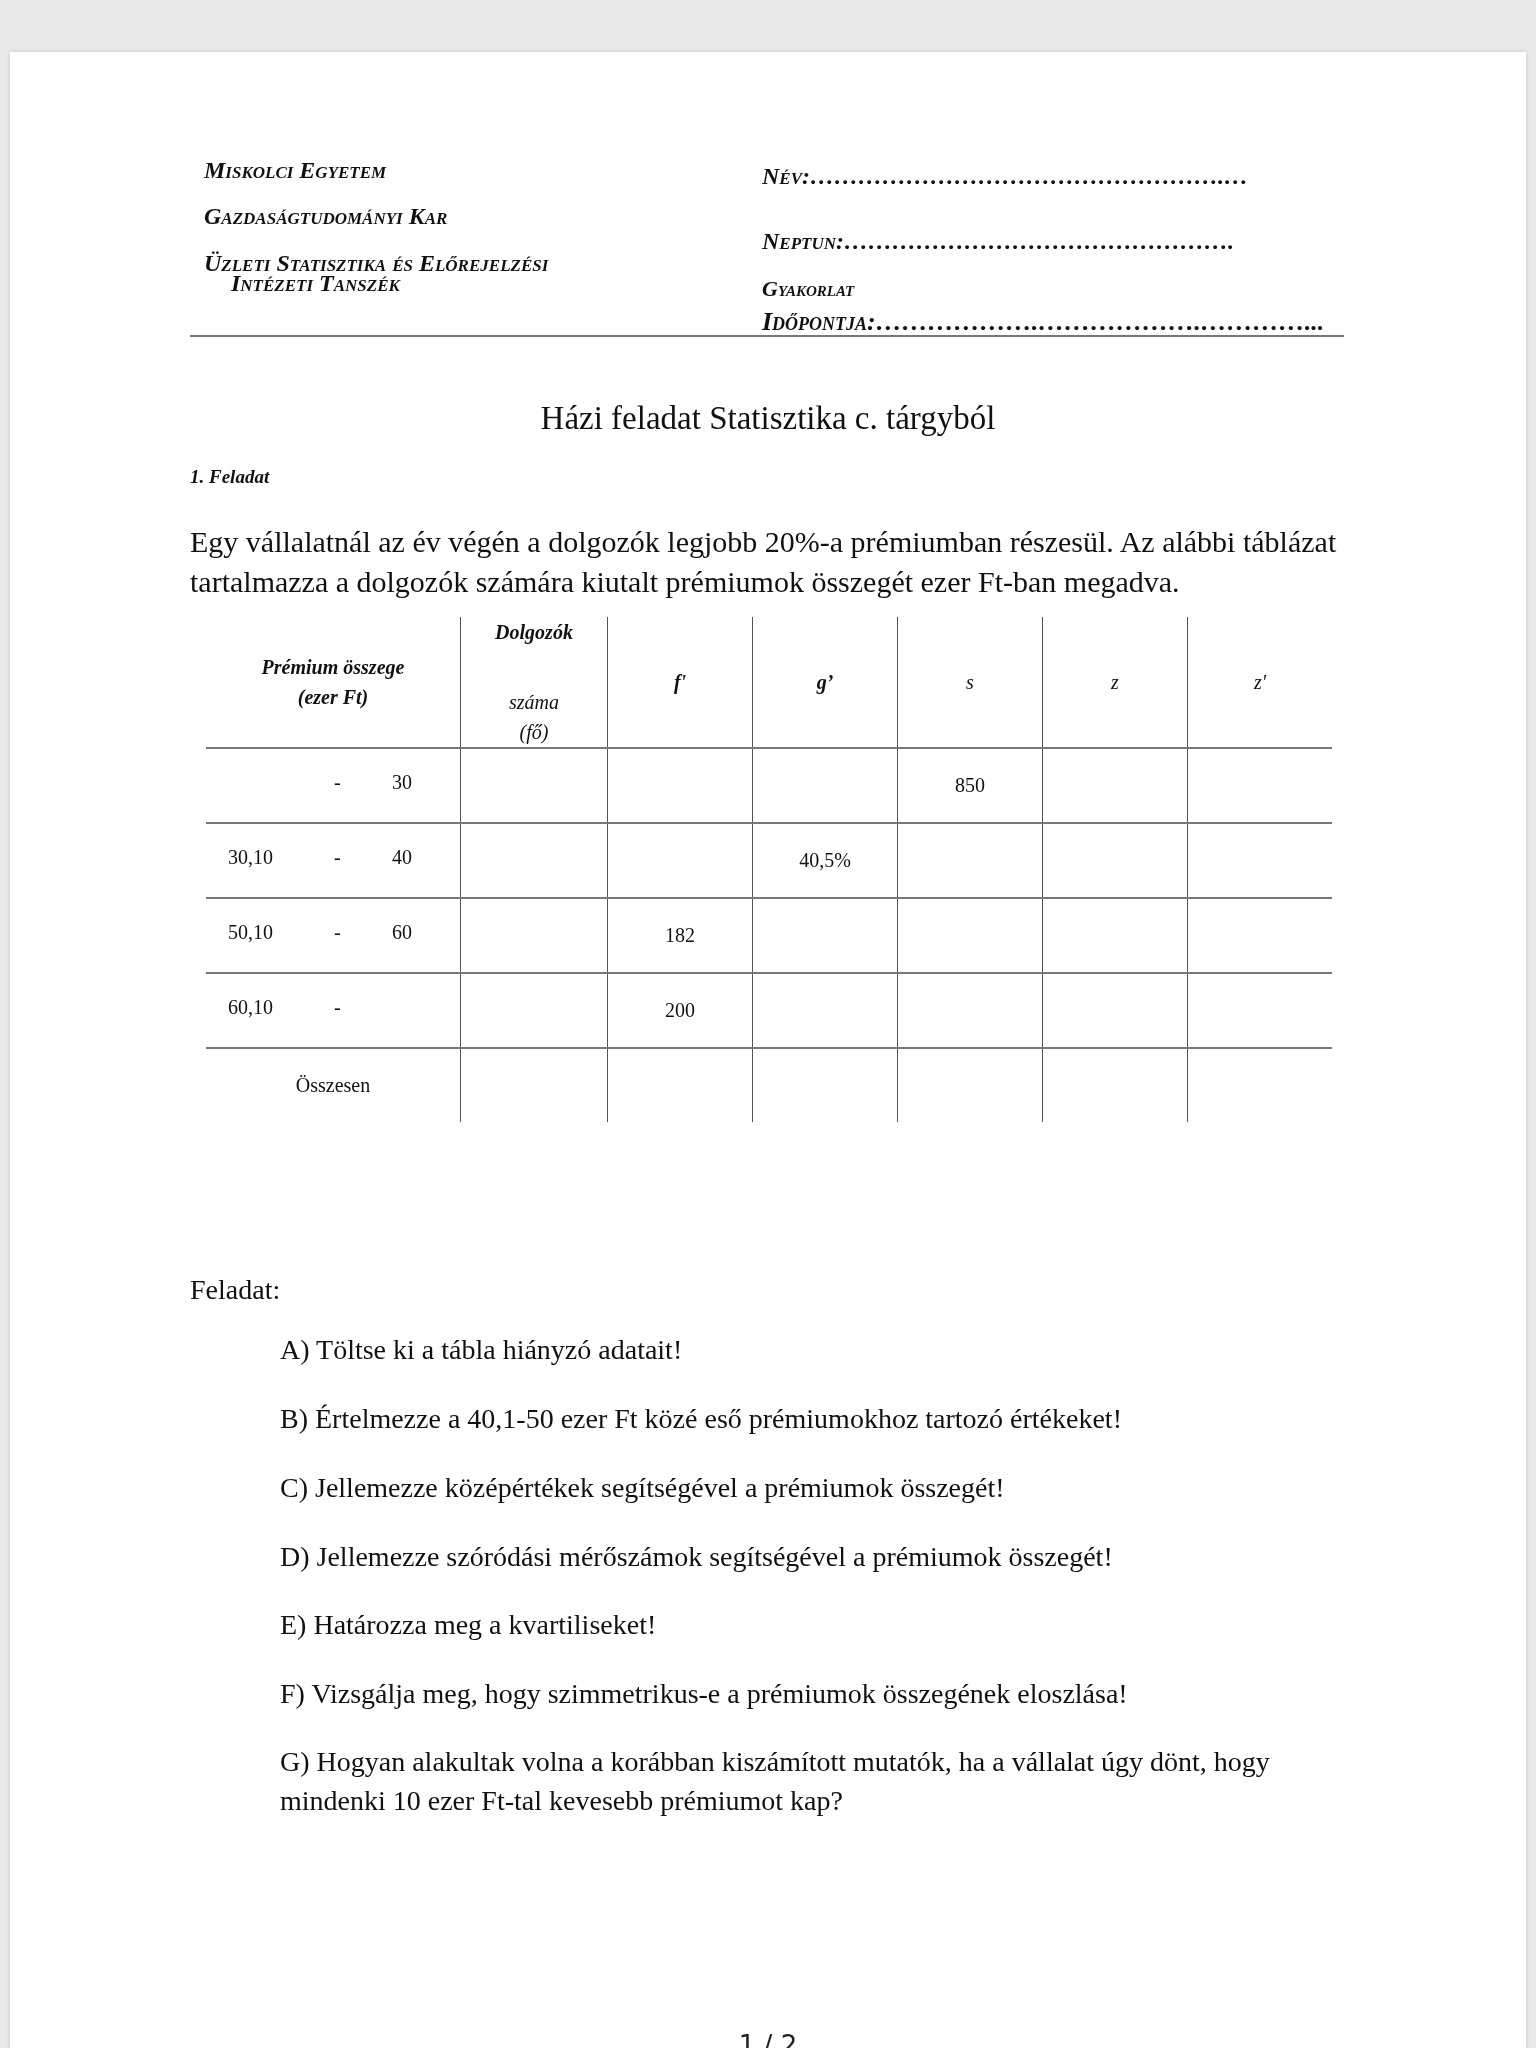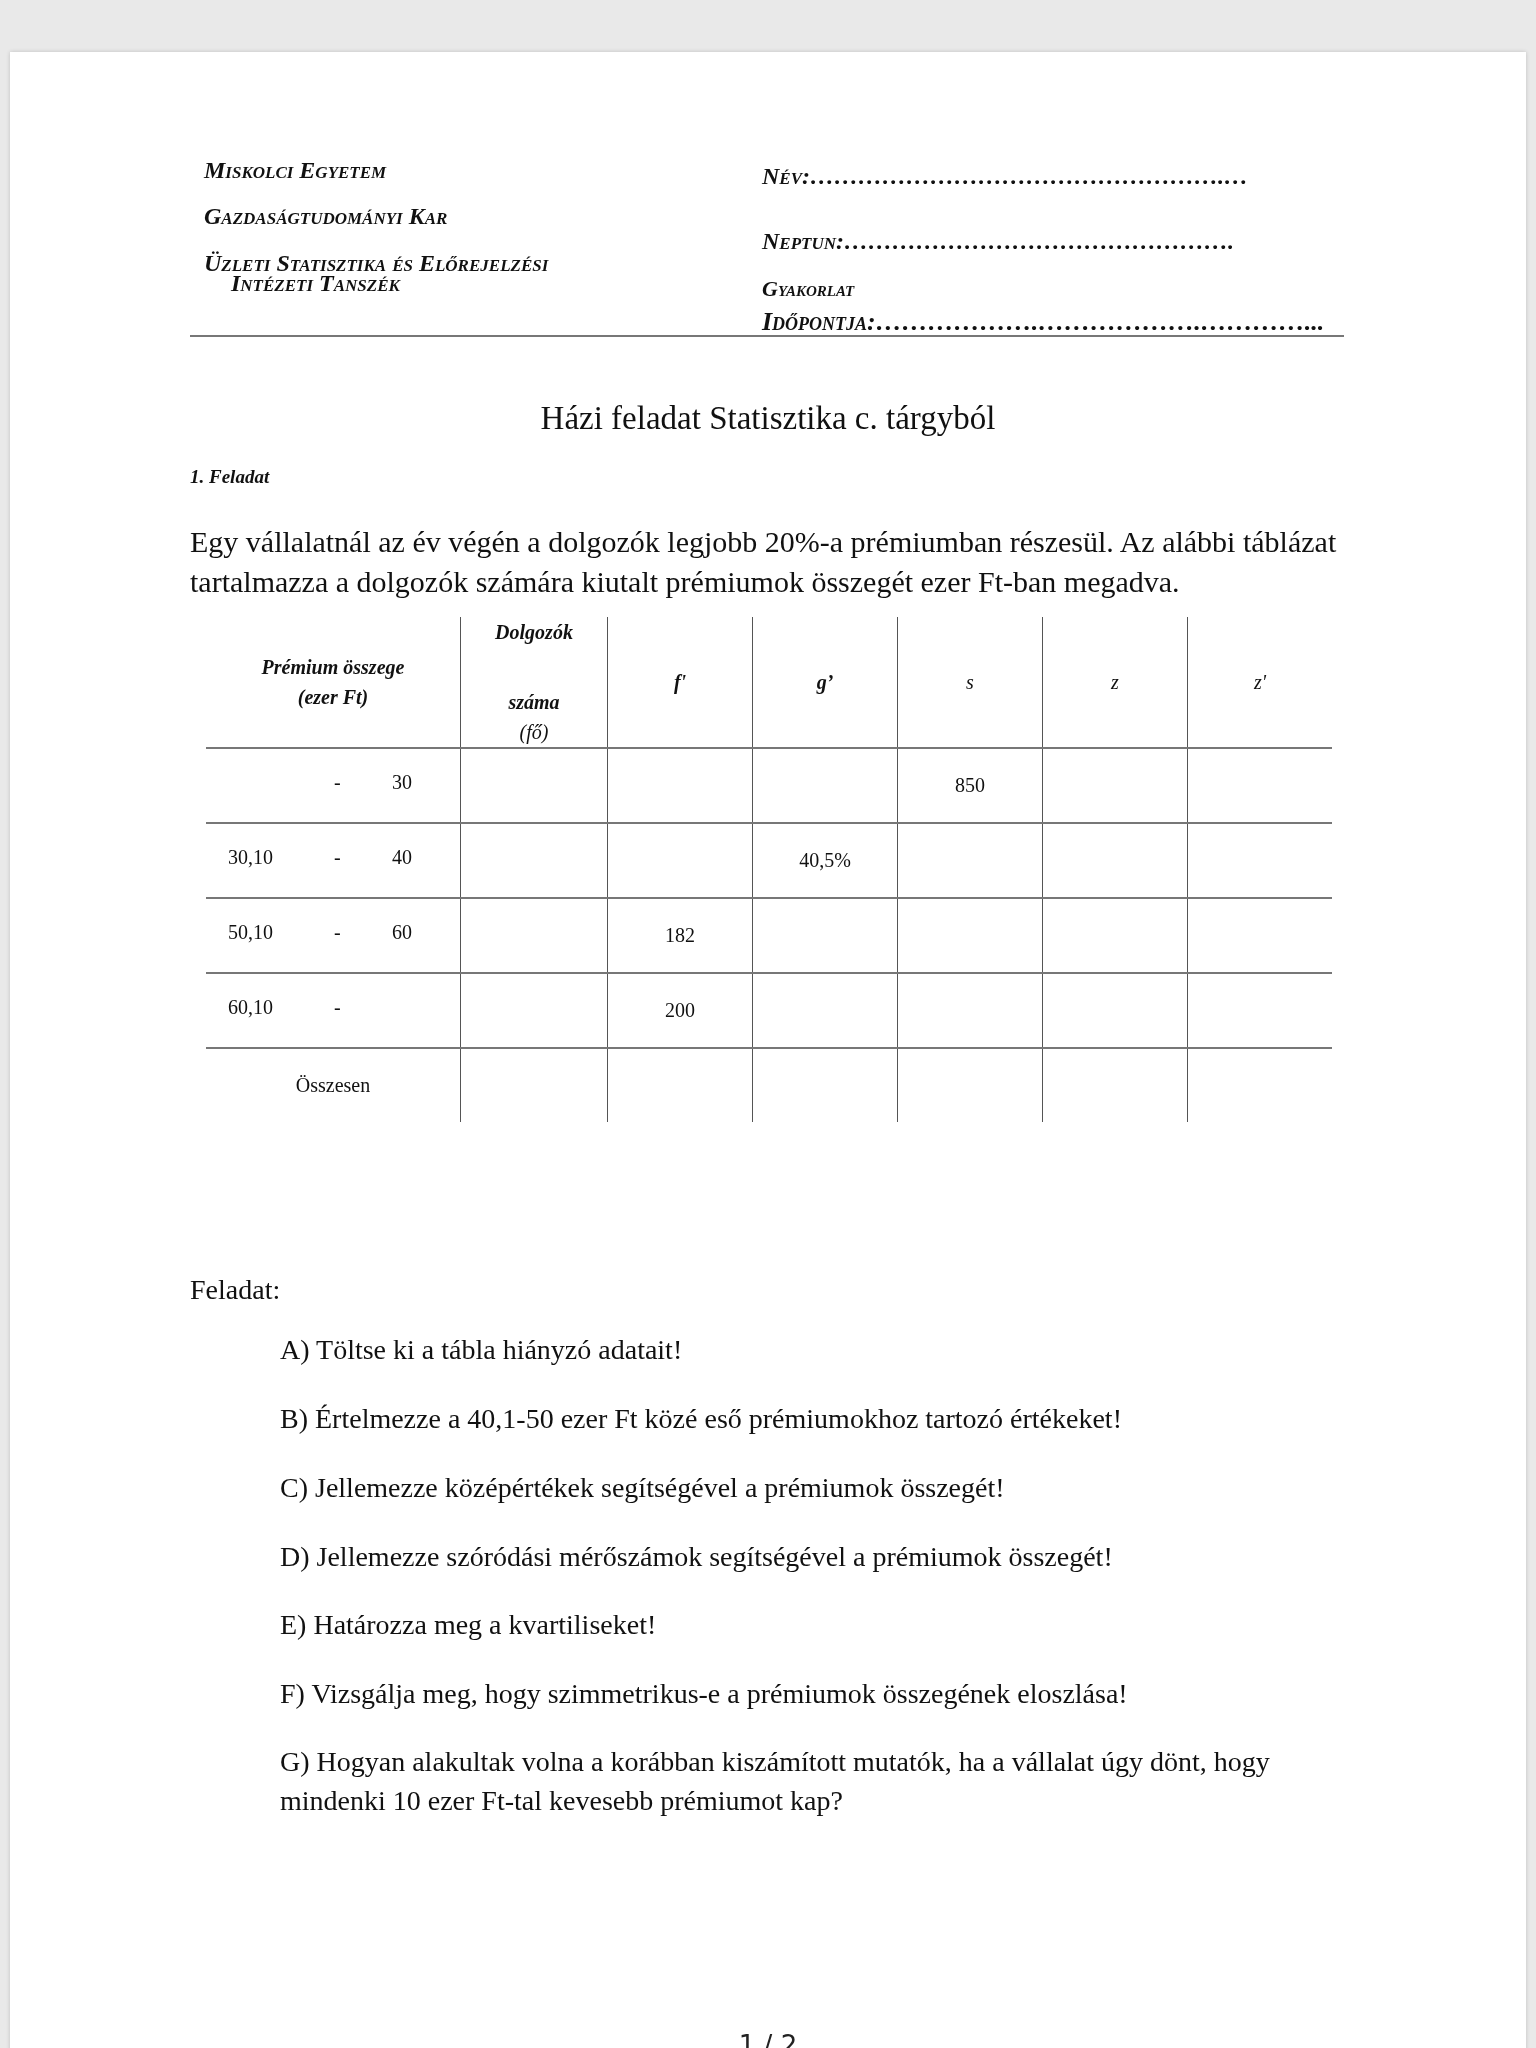--- a/index.html
+++ b/index.html
@@ -60,21 +60,21 @@
 
 <table class="grid">
   <tbody>
       <tr>
     <th class="c0">
       <div>Prémium összege</div>
       <div>(ezer Ft)</div>
     </th>
     <th class="c1 vl">
       <div>Dolgozók</div>
-      <div style="font-weight:bold;margin-top:40px;">száma</div>
+      <div style="font-weight:normal;margin-top:40px;">száma</div>
       <div style="font-weight:normal;">(fő)</div>
     </th>
     <th class="c2 vl">f'</th>
     <th class="c3 vl">g’</th>
     <th class="c4 vl" style="font-weight:normal;">s</th>
     <th class="c5 vl" style="font-weight:normal;">z</th>
     <th class="c6 vl" style="font-weight:normal;">z'</th>
   </tr>
 
   <tr>

